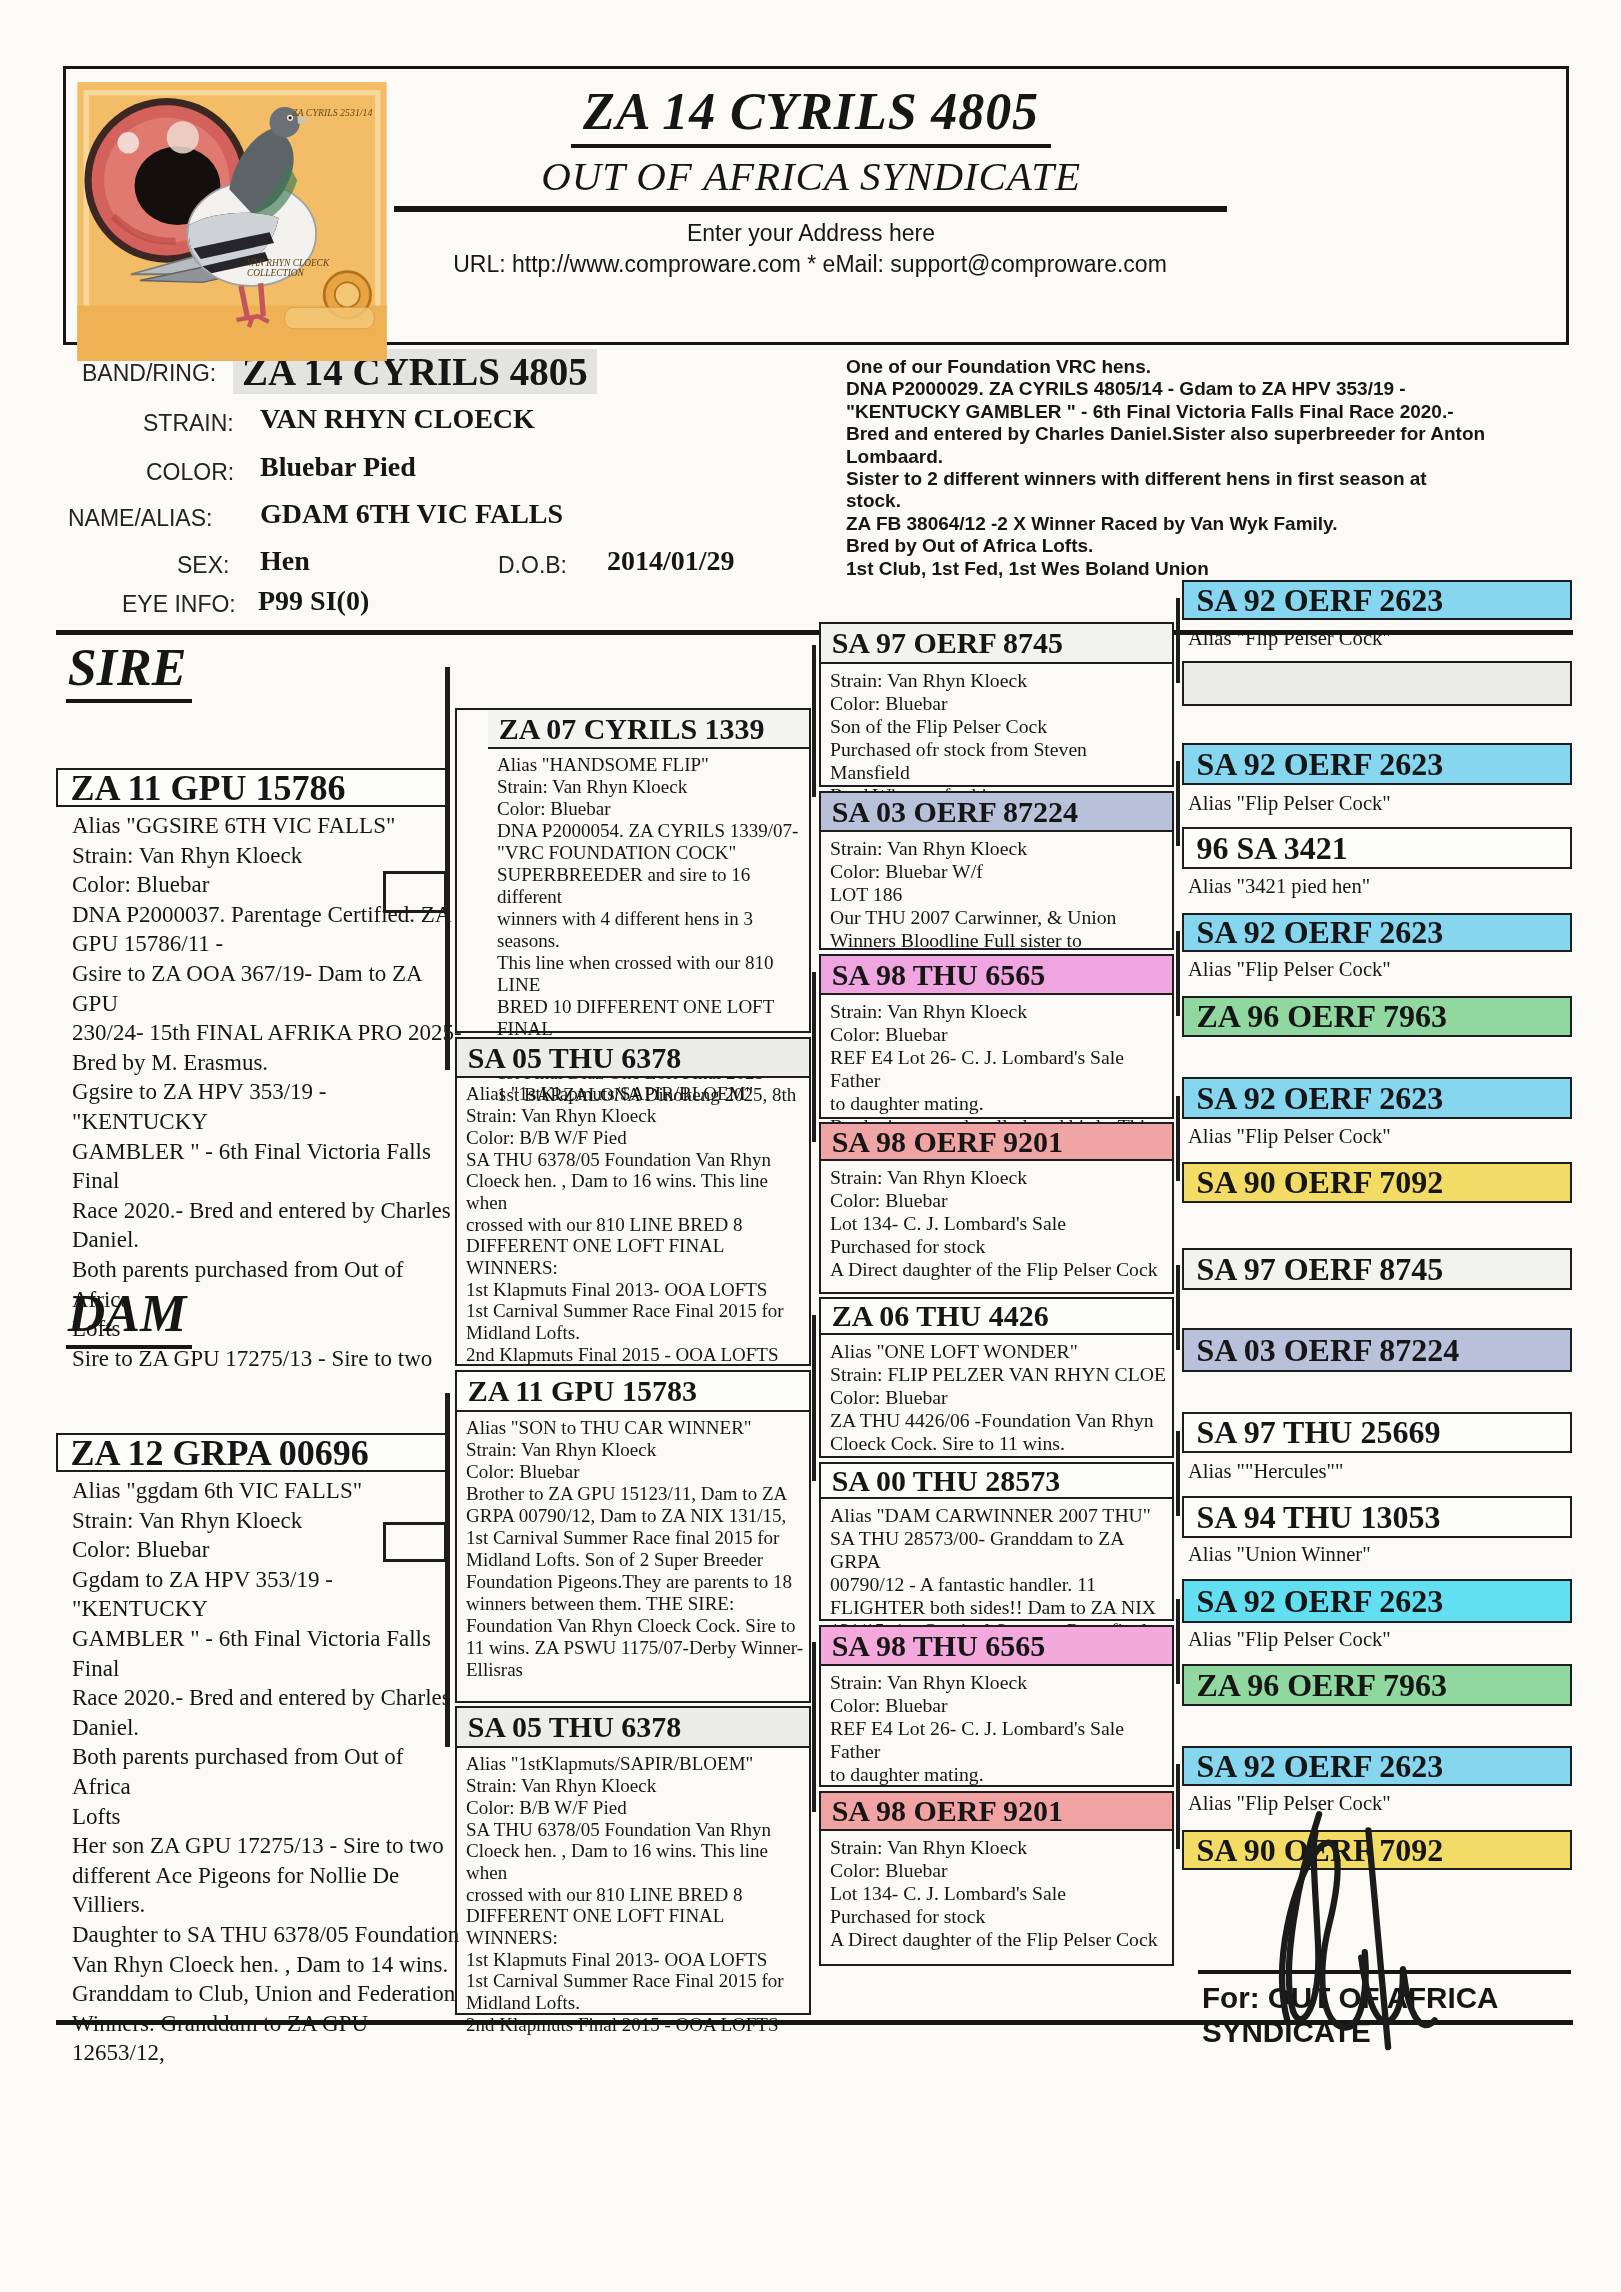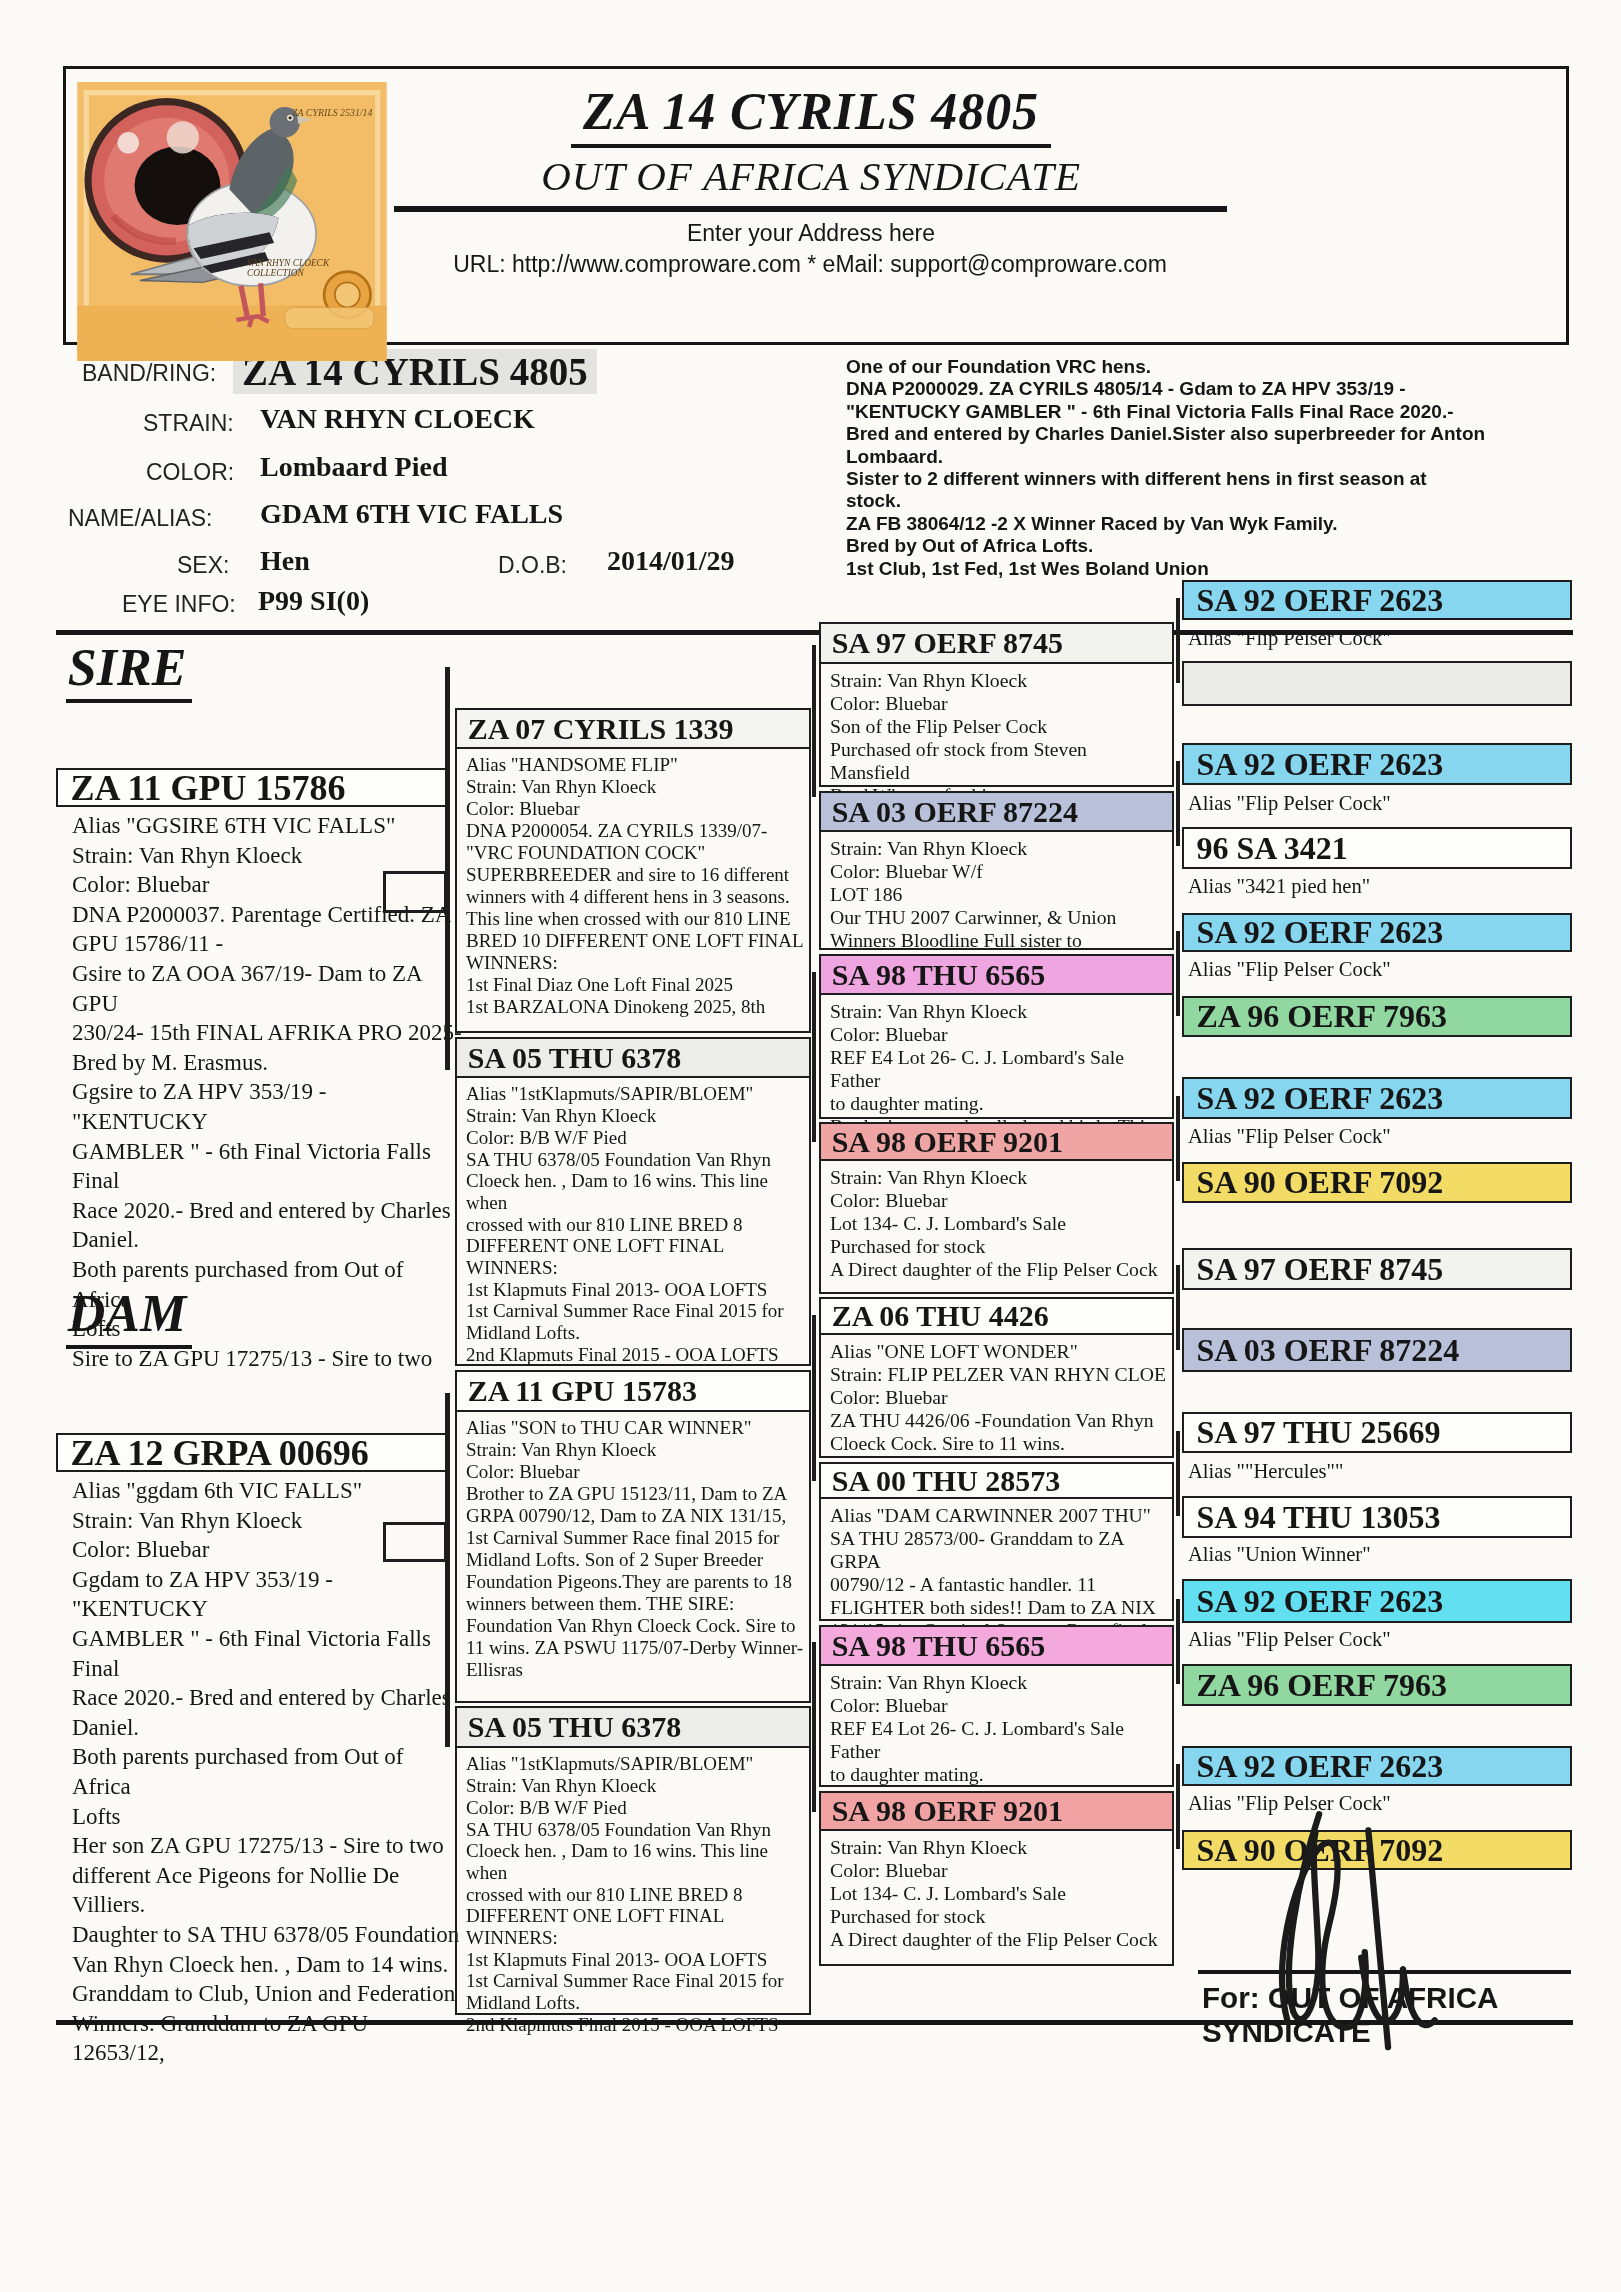--- a/index.html
+++ b/index.html
@@ -87,21 +87,21 @@
   </div>
   <div class="abs rule" style="left:394px;top:206px;width:833px;height:6.3px;"></div>
   <div class="abs sans" style="left:322px;top:251px;width:976px;text-align:center;font-size:23px;">URL: http://www.comproware.com * eMail: support@comproware.com</div>
   <div class="abs sans" style="left:390px;top:220px;width:842px;text-align:center;font-size:23px;">Enter your Address here</div>
 
   <div class="abs lbl" style="left:82px;top:360px;">BAND/RING:</div>
   <div class="abs bigval" style="left:233px;top:349px;">ZA 14 CYRILS 4805</div>
   <div class="abs lbl" style="left:143px;top:410px;">STRAIN:</div>
   <div class="abs val" style="left:260px;top:403px;">VAN RHYN CLOECK</div>
   <div class="abs lbl" style="left:146px;top:459px;">COLOR:</div>
-  <div class="abs val" style="left:260px;top:451px;">Lombaard Pied</div>
+  <div class="abs val" style="left:260px;top:451px;">Bluebar Pied</div>
   <div class="abs lbl" style="left:68px;top:505px;">NAME/ALIAS:</div>
   <div class="abs val" style="left:260px;top:498px;">GDAM 6TH VIC FALLS</div>
   <div class="abs lbl" style="left:177px;top:552px;">SEX:</div>
   <div class="abs val" style="left:260px;top:545px;">Hen</div>
   <div class="abs lbl" style="left:498px;top:552px;">D.O.B:</div>
   <div class="abs val" style="left:607px;top:545px;">2014/01/29</div>
   <div class="abs lbl" style="left:122px;top:591px;">EYE INFO:</div>
   <div class="abs val" style="left:258px;top:585px;">P99 SI(0)</div>
 
   <div class="abs notes" style="left:846px;top:356px;width:708px;">One of our Foundation VRC hens.
@@ -151,21 +151,21 @@
 Daniel.
 Both parents purchased from Out of Africa
 Lofts
 Her son ZA GPU 17275/13 - Sire to two
 different Ace Pigeons for Nollie De Villiers.
 Daughter to SA THU 6378/05 Foundation
 Van Rhyn Cloeck hen. , Dam to 14 wins.
 Granddam to Club, Union and Federation
 Winners. Granddam to ZA GPU 12653/12,</div>
 
-  <div class="abs pbox" style="left:455px;top:708px;width:356px;height:325px;">
+  <div class="abs pbox" style="left:455px;top:708px;width:356px;height:325px;padding-left:31px;">
     <div class="pbox-hd" style="height:39px;background:#f4f4f2;">
       <span>ZA 07 CYRILS 1339</span>
     </div>
     <div class="pbox-bd details" style="font-size:19px;line-height:22px;">Alias "HANDSOME FLIP"
 Strain: Van Rhyn Kloeck
 Color: Bluebar
 DNA P2000054.  ZA CYRILS 1339/07-
 "VRC FOUNDATION COCK"
 SUPERBREEDER and sire to 16 different
 winners with 4 different hens in 3 seasons.

